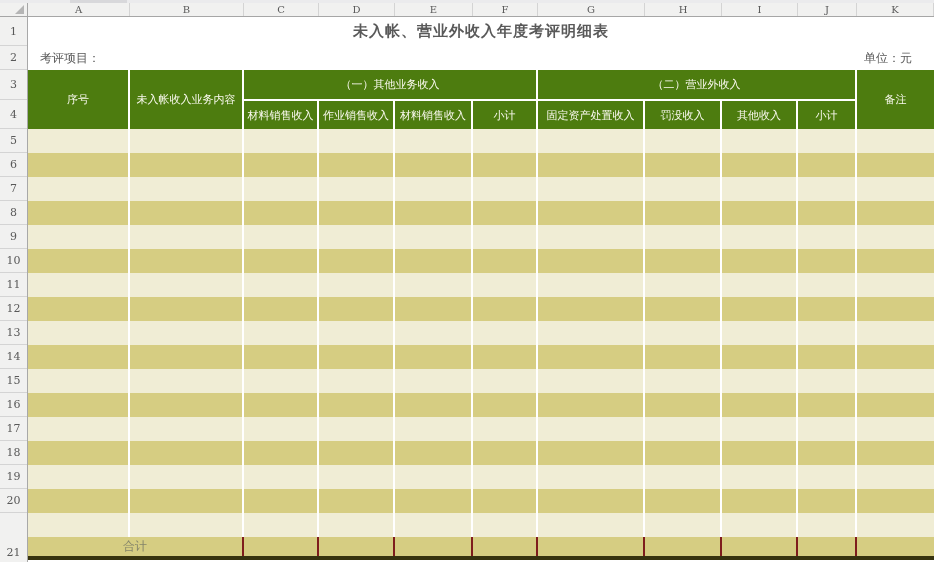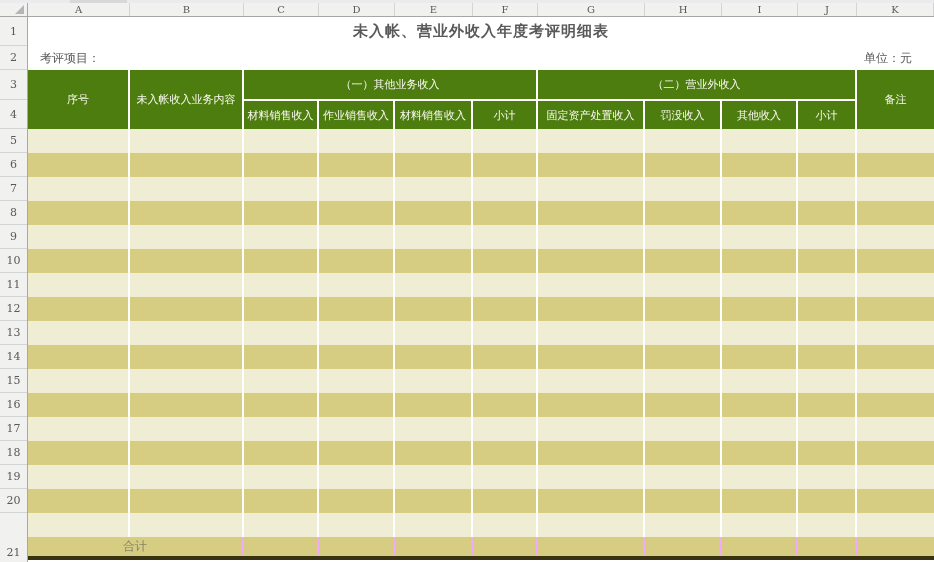--- a/index.html
+++ b/index.html
@@ -142,21 +142,21 @@
     width: 906px;
   }
   .cell-cream { background: #f0edd5; }
   .cell-khaki { background: #d6cd82; }
 
   
   .total-row {
     display: grid;
     grid-template-columns: 214px 73px 74px 76px 63px 105px 75px 74px 57px 77px;
     column-gap: 2px;
-    background: #f0abfc;
+    background: #7f1d1d;
     width: 906px; height: 19px;
   }
   .tcell {
     background: #d6cd82;
     display: flex; align-items: center; justify-content: center;
     color: #84846a;
     font-size: 12px;
     overflow: hidden;
   }
 

